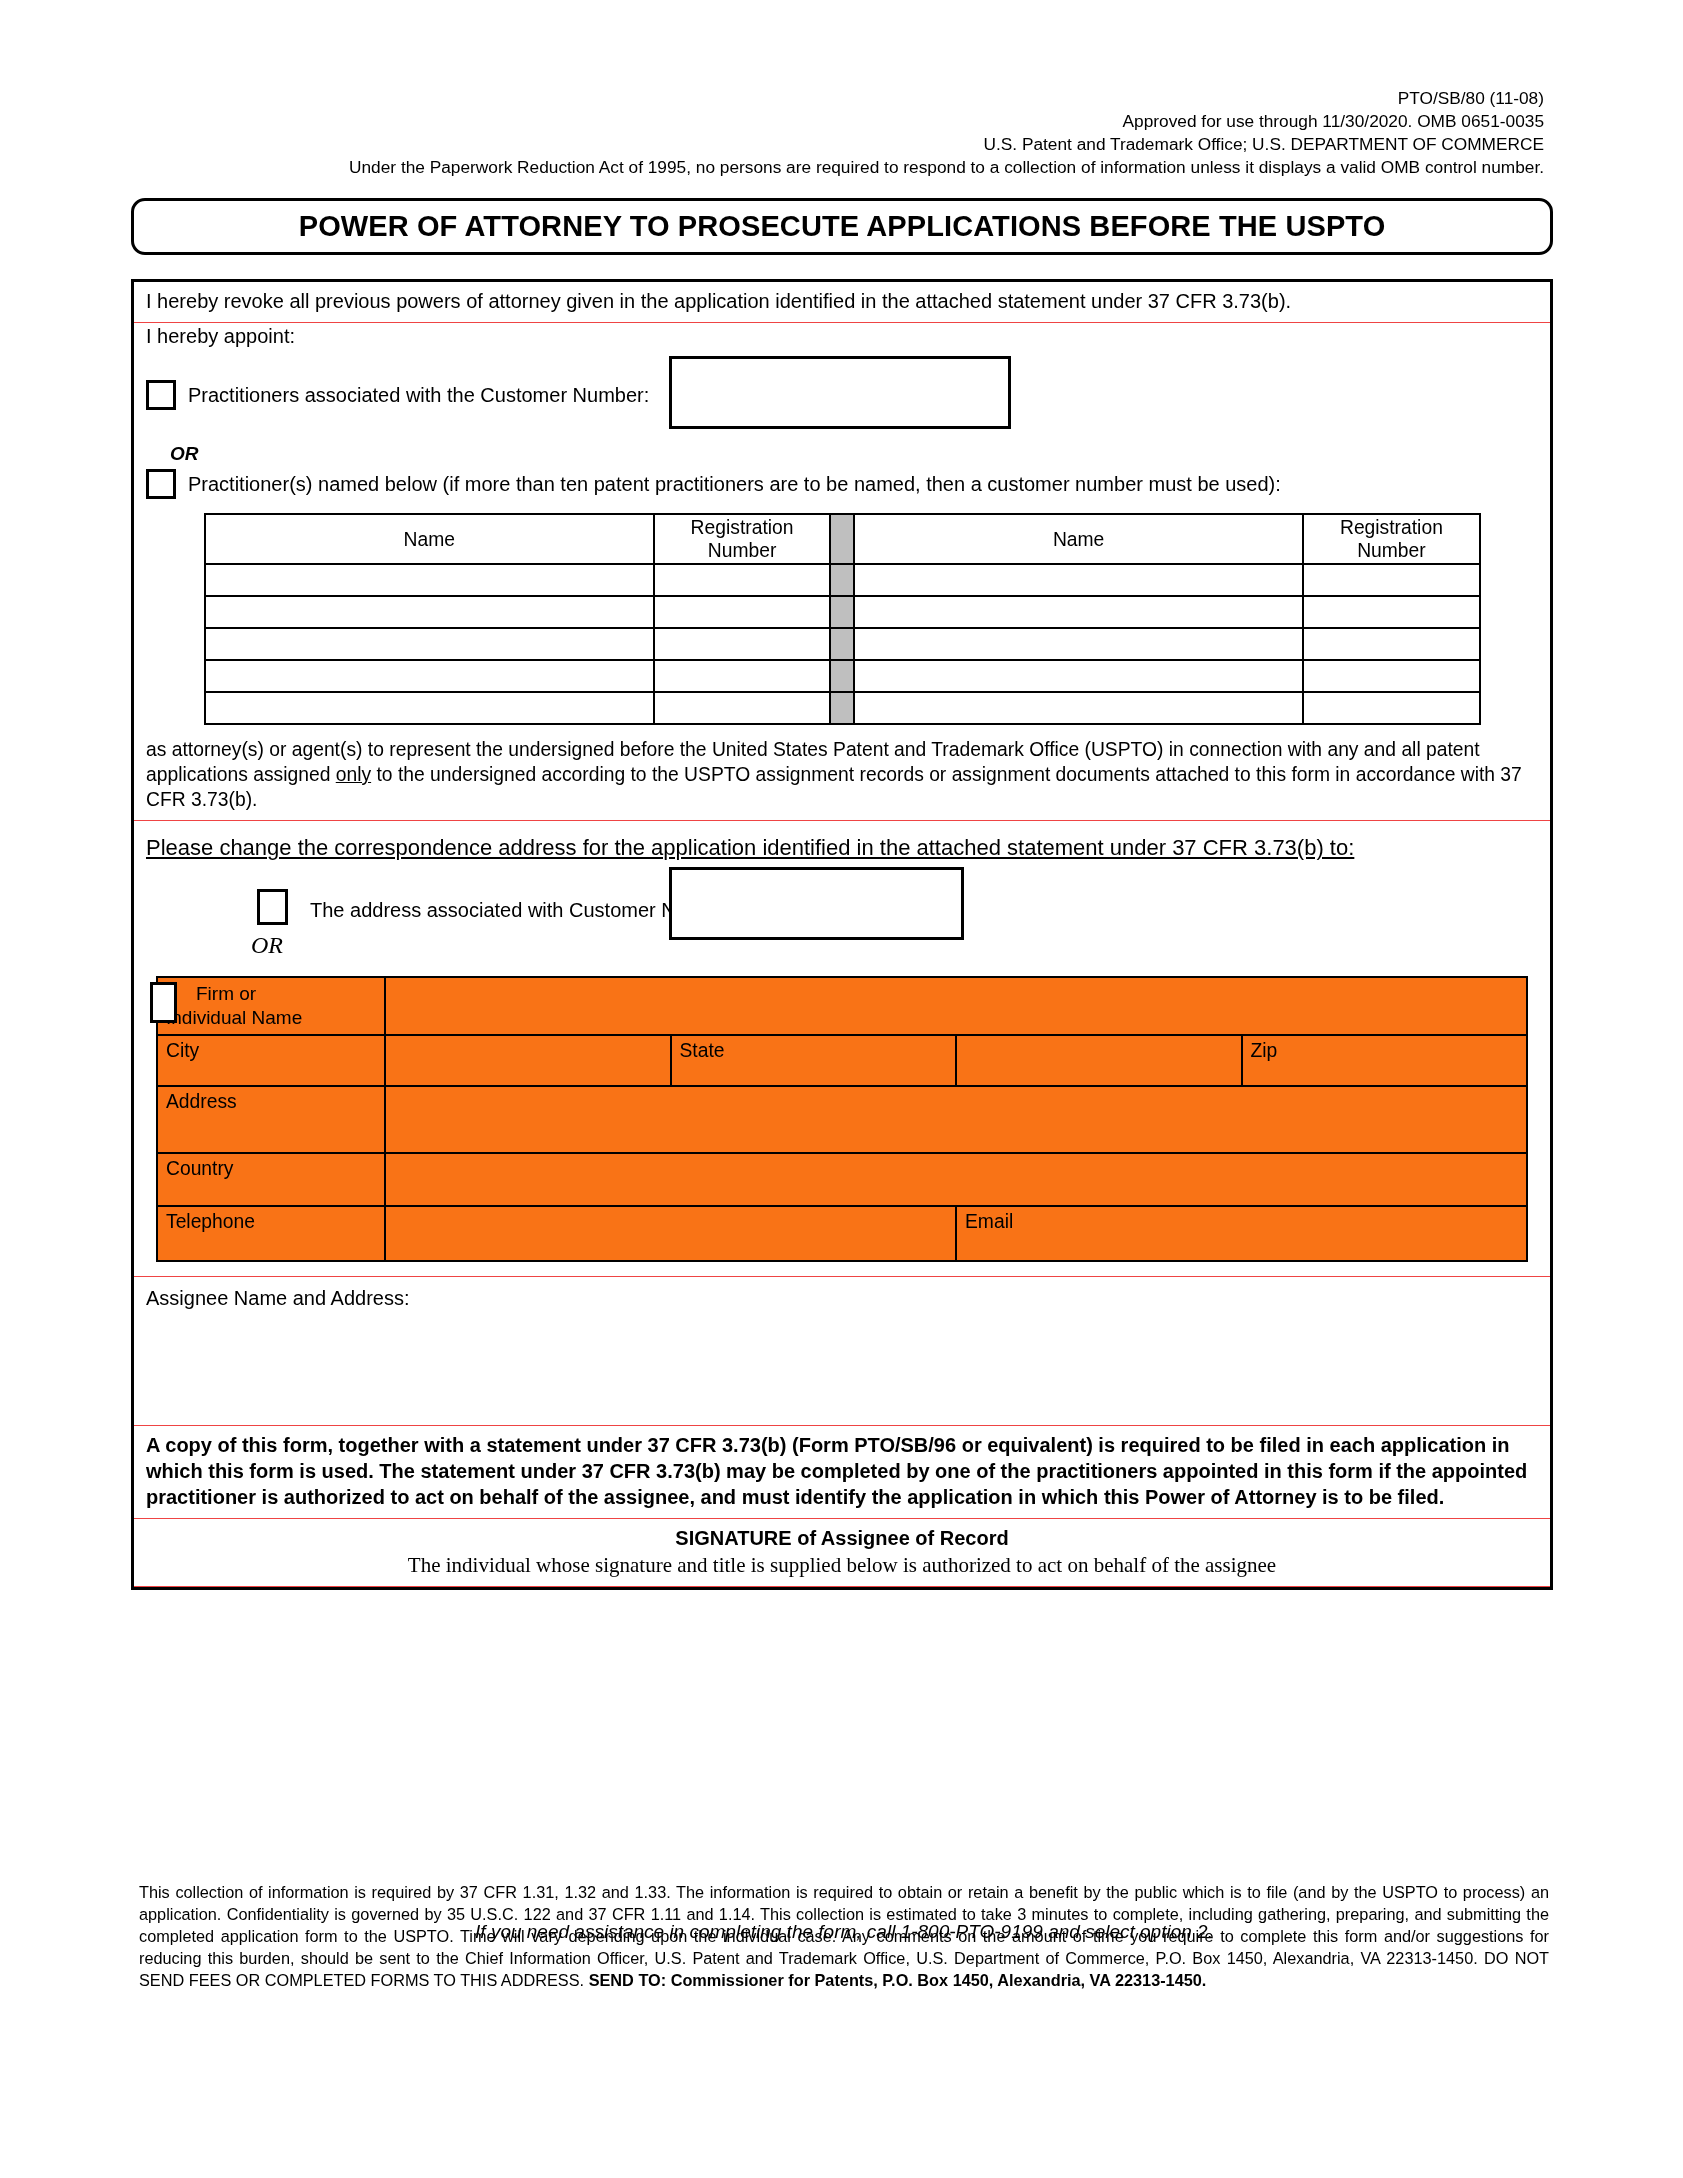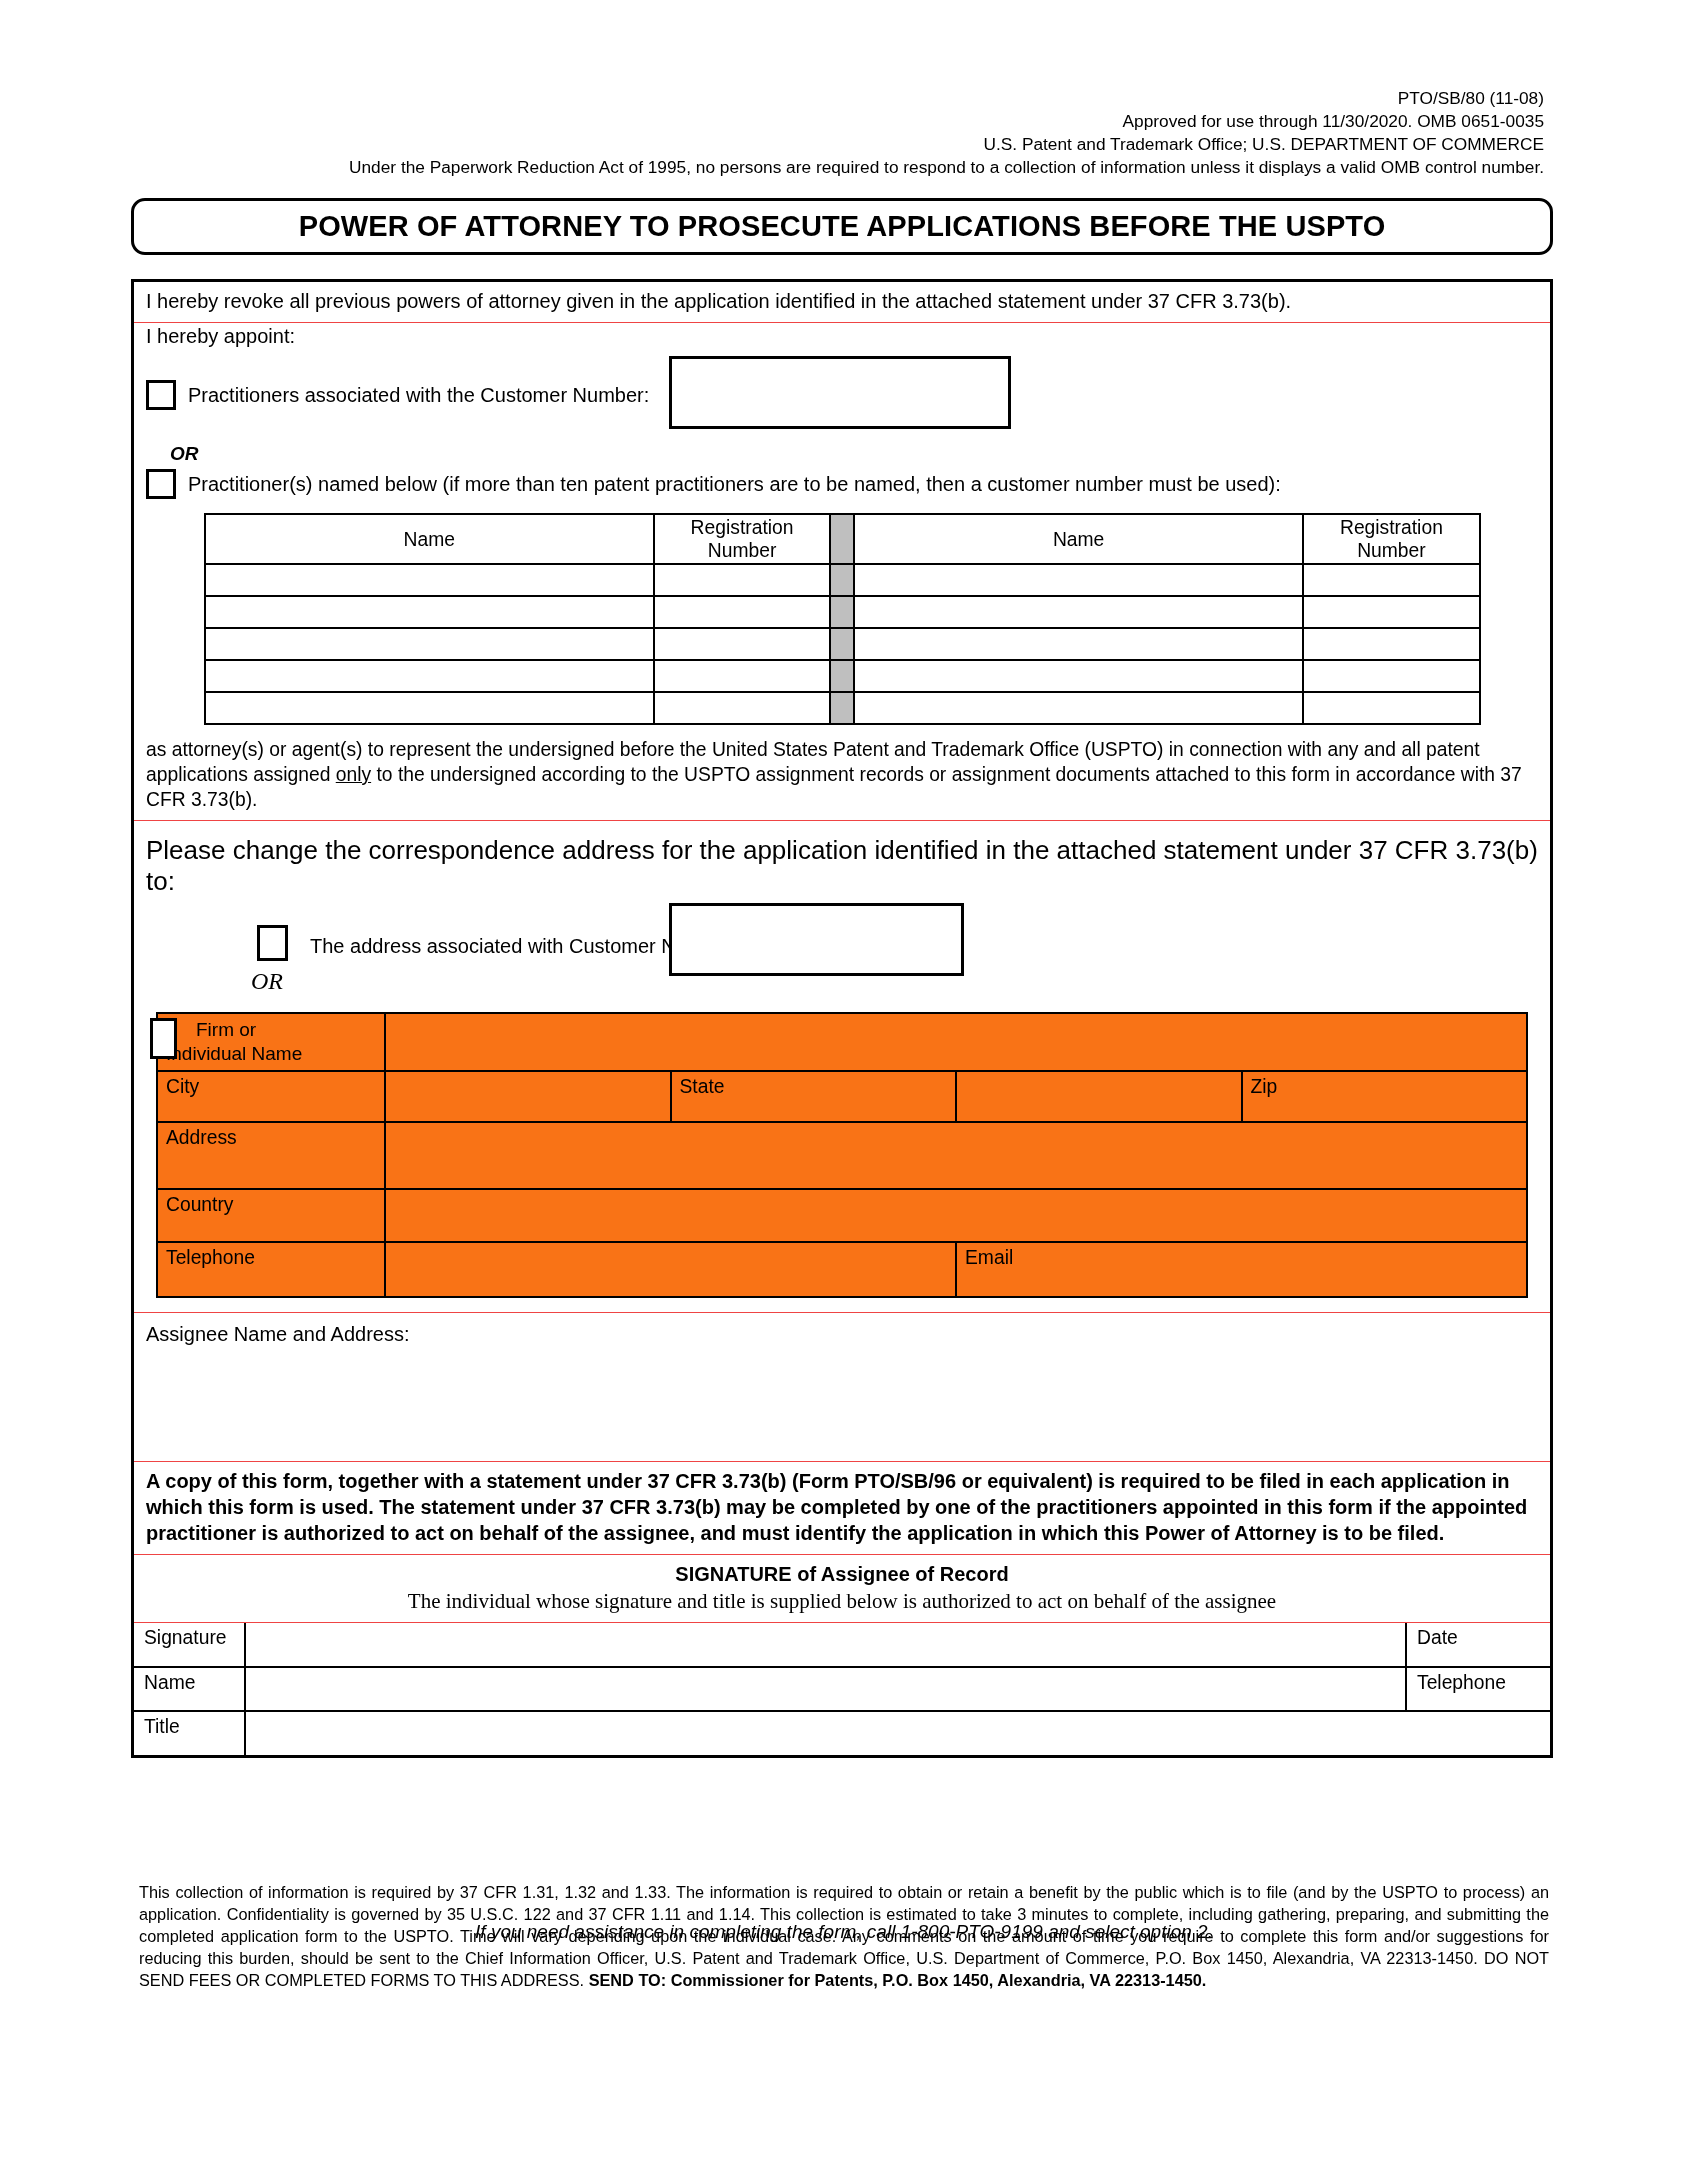--- a/index.html
+++ b/index.html
@@ -183,21 +183,22 @@
   .attorney-para {
     padding: 4px 12px 8px 12px;
     font-size: 19.3px;
     line-height: 25px;
   }
   .attorney-para u { text-decoration: underline; }
 
   
   .corr-line {
     padding: 14px 12px 0 12px;
-    font-size: 26px;
+    font-size: 22px;
+    text-decoration: underline;
   }
   .corr-block {
     position: relative;
     height: 115px;
   }
   .corr-cust-box {
     position: absolute;
     left: 535px;
     top: 6px;
     width: 295px;
@@ -498,40 +499,20 @@
       <span></span>
     </div>
 
     <div class="sect notice">A copy of this form, together with a statement under 37 CFR 3.73(b) (Form PTO/SB/96 or equivalent) is required to be filed in each application in which this form is used.  The statement under 37 CFR 3.73(b) may be completed by one of the practitioners appointed in this form if the appointed practitioner is authorized to act on behalf of the assignee, and must identify the application in which this Power of Attorney is to be filed.</div>
 
     <div class="sect sig-head">
       <div class="l1">SIGNATURE of Assignee of Record</div>
       <div class="l2">The individual whose signature and title is supplied below is authorized to act on behalf of the assignee</div>
     </div>
 
-    <div class="sect last">
-      <table class="sig">
-        <tbody>
-            <tr>
-          <td class="lbl">Signature</td>
-          <td></td>
-          <td class="rlbl">Date</td>
-        </tr>
-        <tr>
-          <td class="lbl">Name</td>
-          <td></td>
-          <td class="rlbl">Telephone</td>
-        </tr>
-        <tr>
-          <td class="lbl">Title</td>
-          <td colspan="2"></td>
-        </tr>
-      </tbody>
-        </table>
-    </div>
 
   </div>
 
   <div class="footer"><span>This collection of information is required by 37 CFR 1.31, 1.32 and 1.33.  The information is required to obtain or retain a benefit by the public which is to file (and by the USPTO to process) an application.  Confidentiality is governed by 35 U.S.C. 122 and 37 CFR 1.11 and 1.14.  This collection is estimated to take 3 minutes to complete, including gathering, preparing, and submitting the completed application form to the USPTO.  Time will vary depending upon the individual case.  Any comments on the amount of time you require to complete this form and/or suggestions for reducing this burden, should be sent to the Chief Information Officer, U.S. Patent and Trademark Office, U.S. Department of Commerce, P.O. Box 1450, Alexandria, VA  22313-1450.  DO NOT SEND FEES OR COMPLETED FORMS TO THIS ADDRESS. </span><b>SEND TO: Commissioner for Patents, P.O. Box 1450, Alexandria, VA 22313-1450.</b></div>
 
   <div class="assist">If you need assistance in completing the form, call 1-800-PTO-9199 and select option 2.</div>
 
 </div>
 
 

